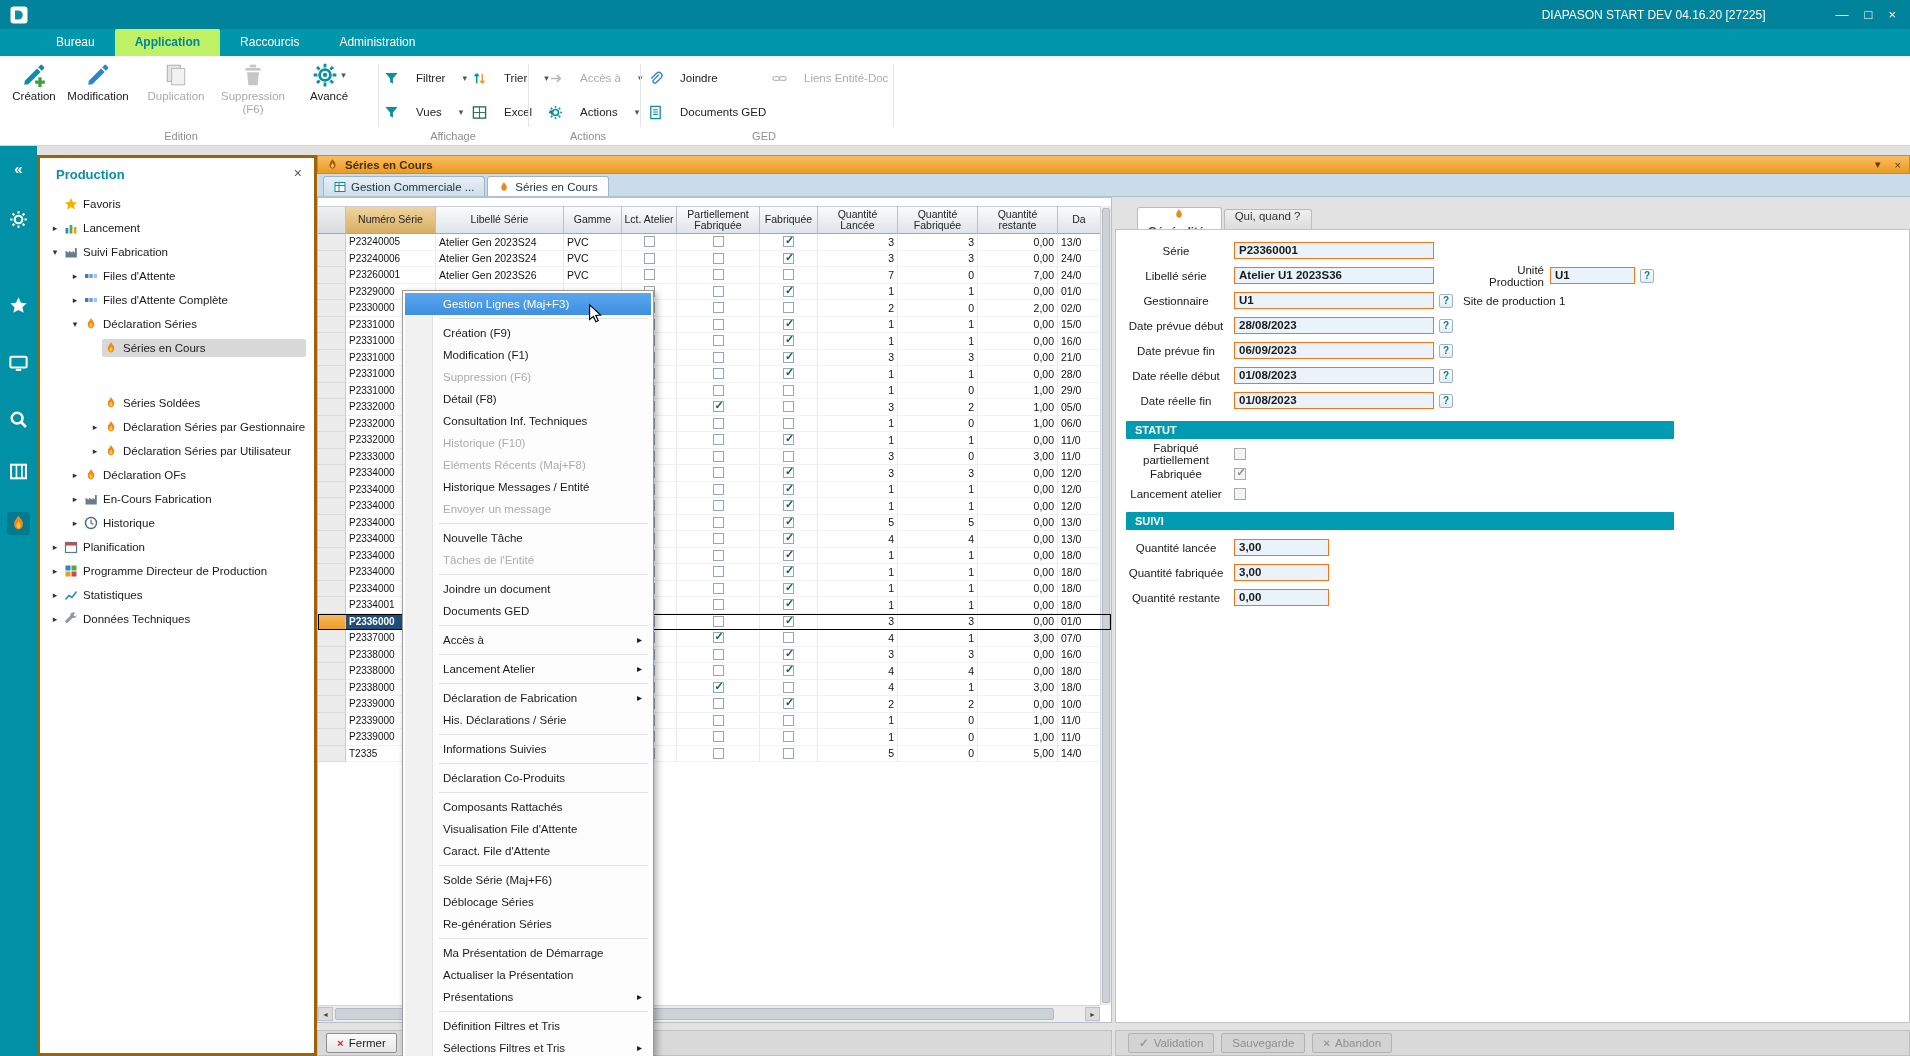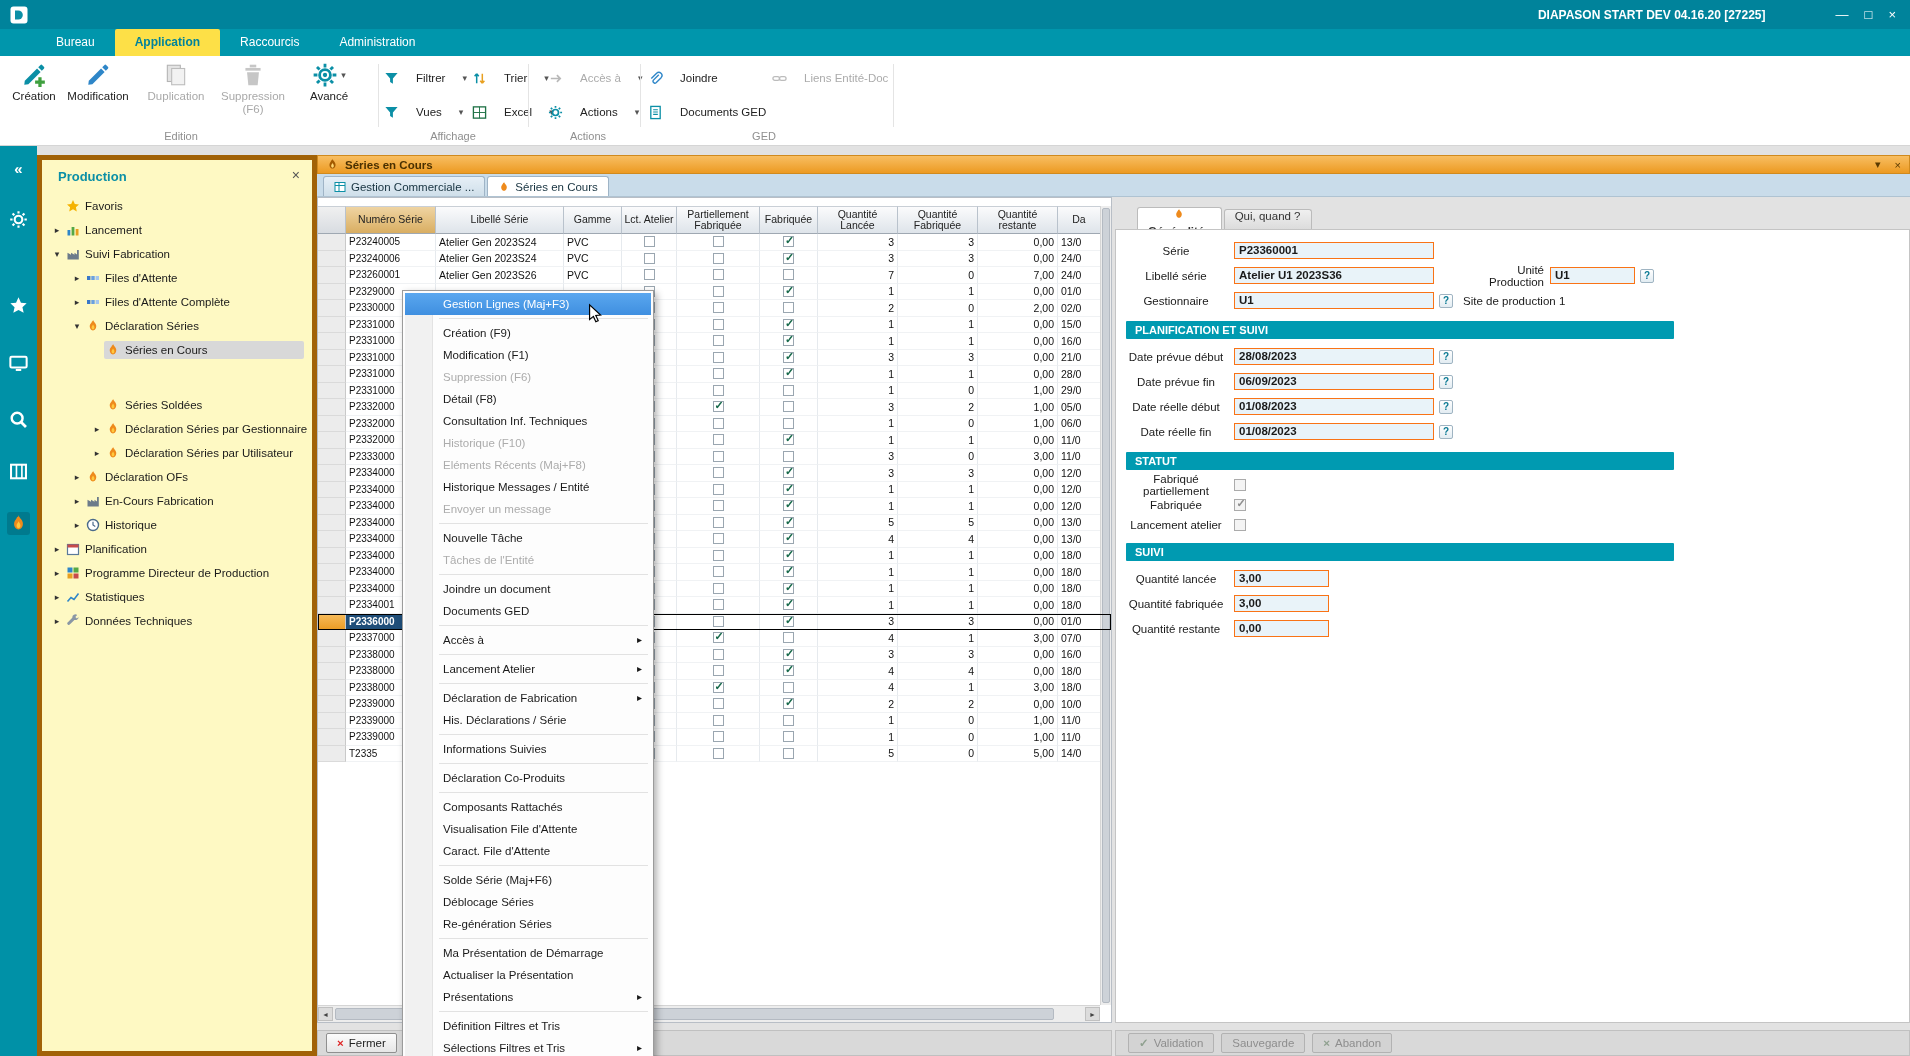--- a/index.html
+++ b/index.html
@@ -6,28 +6,28 @@
   html,body { width:1910px; height:1056px; }
   body {
     position:relative; overflow:hidden; background:#E2E2E2;
     font-family:"Liberation Sans", sans-serif; font-size:12px; color:#1A1A1A;
   }
   
   .titlebar { position:absolute; top:0; left:0; right:0; height:29px; background:#00839B;
     display:flex; align-items:center; padding:0 10px; gap:10px; }
   .app-icon svg { width:18px; height:18px; display:block; }
   .tb-spacer { flex:1; }
-  .tb-title { color:#fff; font-weight:bold; font-size:12px; margin-right:60px; }
+  .tb-title { color:#fff; font-weight:normal; font-size:12px; margin-right:60px; }
   .tb-controls { display:flex; gap:16px; margin-right:4px; }
   .tb-btn { color:#fff; font-size:13px; line-height:29px; cursor:default; }
   
   .menubar { position:absolute; top:29px; left:0; right:0; height:27px; background:#0096AC;
     display:flex; padding-left:36px; }
   .mtab { padding:0 20px; line-height:27px; color:#fff; font-size:12px; }
-  .mtab.active { background:#fde047; color:#00839B; font-weight:bold; border-radius:2px 2px 0 0; }
+  .mtab.active { background:#bef264; color:#00839B; font-weight:bold; border-radius:2px 2px 0 0; }
   
   .ribbon { position:absolute; top:56px; left:0; right:0; height:90px; background:#fff;
     border-bottom:1px solid #D5D5D5; }
   .rb-big { position:absolute; top:6px; width:64px; height:66px; display:flex; flex-direction:column;
     align-items:center; gap:2px; font-size:11.5px; text-align:center; color:#222; }
   .rb-big.disabled { color:#A9A9A9; }
   .rb-label { line-height:12.5px; }
   .icon24 svg { width:26px; height:26px; display:block; }
   .iconrow { display:flex; align-items:center; gap:3px; }
   .dd { font-size:9px; color:#555; }
@@ -39,22 +39,22 @@
   .rb-glabel { position:absolute; bottom:3px; font-size:11px; color:#8F8F8F; width:120px; text-align:center; }
   
   .app-body { position:absolute; top:146px; left:0; right:0; bottom:0; background:#E2E2E2; }
   .rail { position:absolute; left:0; top:0; width:37px; bottom:0; background:#0091A7; }
   .rail-collapse { position:absolute; top:14px; left:0; width:37px; text-align:center; color:#fff;
     font-size:15px; font-weight:bold; }
   .rail-icon { position:absolute; left:7px; width:23px; height:23px; display:flex; align-items:center; justify-content:center; }
   .rail-icon svg { width:19px; height:19px; display:block; }
   .rail-icon.active { background:#007A8E; border-radius:3px; }
   
-  .sidebar { position:absolute; left:37px; top:9px; width:280px; bottom:0; background:#fef9c3;
-    border:5px solid #a16207; }
+  .sidebar { position:absolute; left:37px; top:9px; width:280px; bottom:0; background:#ffffff;
+    border:3px solid #a16207; }
   .sb-title { color:#0B8FA6; font-weight:bold; font-size:13px; padding:9px 12px 10px 16px; }
   .sb-close { position:absolute; right:12px; top:7px; color:#555; font-size:14px; }
   .tree-item { height:24px; display:flex; align-items:center; font-size:11.5px; white-space:nowrap; }
   .tree-arrow { width:14px; flex:none; font-size:9px; color:#333; text-align:center; }
   .tree-content { display:flex; align-items:center; gap:5px; padding:2px 6px 2px 2px; border-radius:2px; overflow:hidden; }
   .tree-item.selected .tree-content { background:#D8D8D8; flex:1; margin-right:8px; }
   .ticon svg { width:14px; height:14px; display:block; }
   
   .workspace { position:absolute; left:317px; right:0; top:9px; bottom:0; }
   .ws-header { position:absolute; top:0; left:0; right:0; height:19px;
@@ -1279,21 +1279,20 @@
             <span class="flabel2">Unité Production</span>
             <span class="finput w85">U1</span>
             <span class="qbtn">?</span>
           </div>
           <div class="frow">
             <span class="flabel">Gestionnaire</span>
             <span class="finput w200">U1</span>
             <span class="qbtn">?</span>
             <span class="fnote">Site de production 1</span>
           </div>
-          <div class="secbar">PLANIFICATION ET SUIVI</div>
           <div id="plan-rows">
               <div class="frow">
                 <span class="flabel">Date prévue début</span>
                 <span class="finput w200">28/08/2023</span>
                 <span class="qbtn">?</span>
               </div>
               <div class="frow">
                 <span class="flabel">Date prévue fin</span>
                 <span class="finput w200">06/09/2023</span>
                 <span class="qbtn">?</span>

